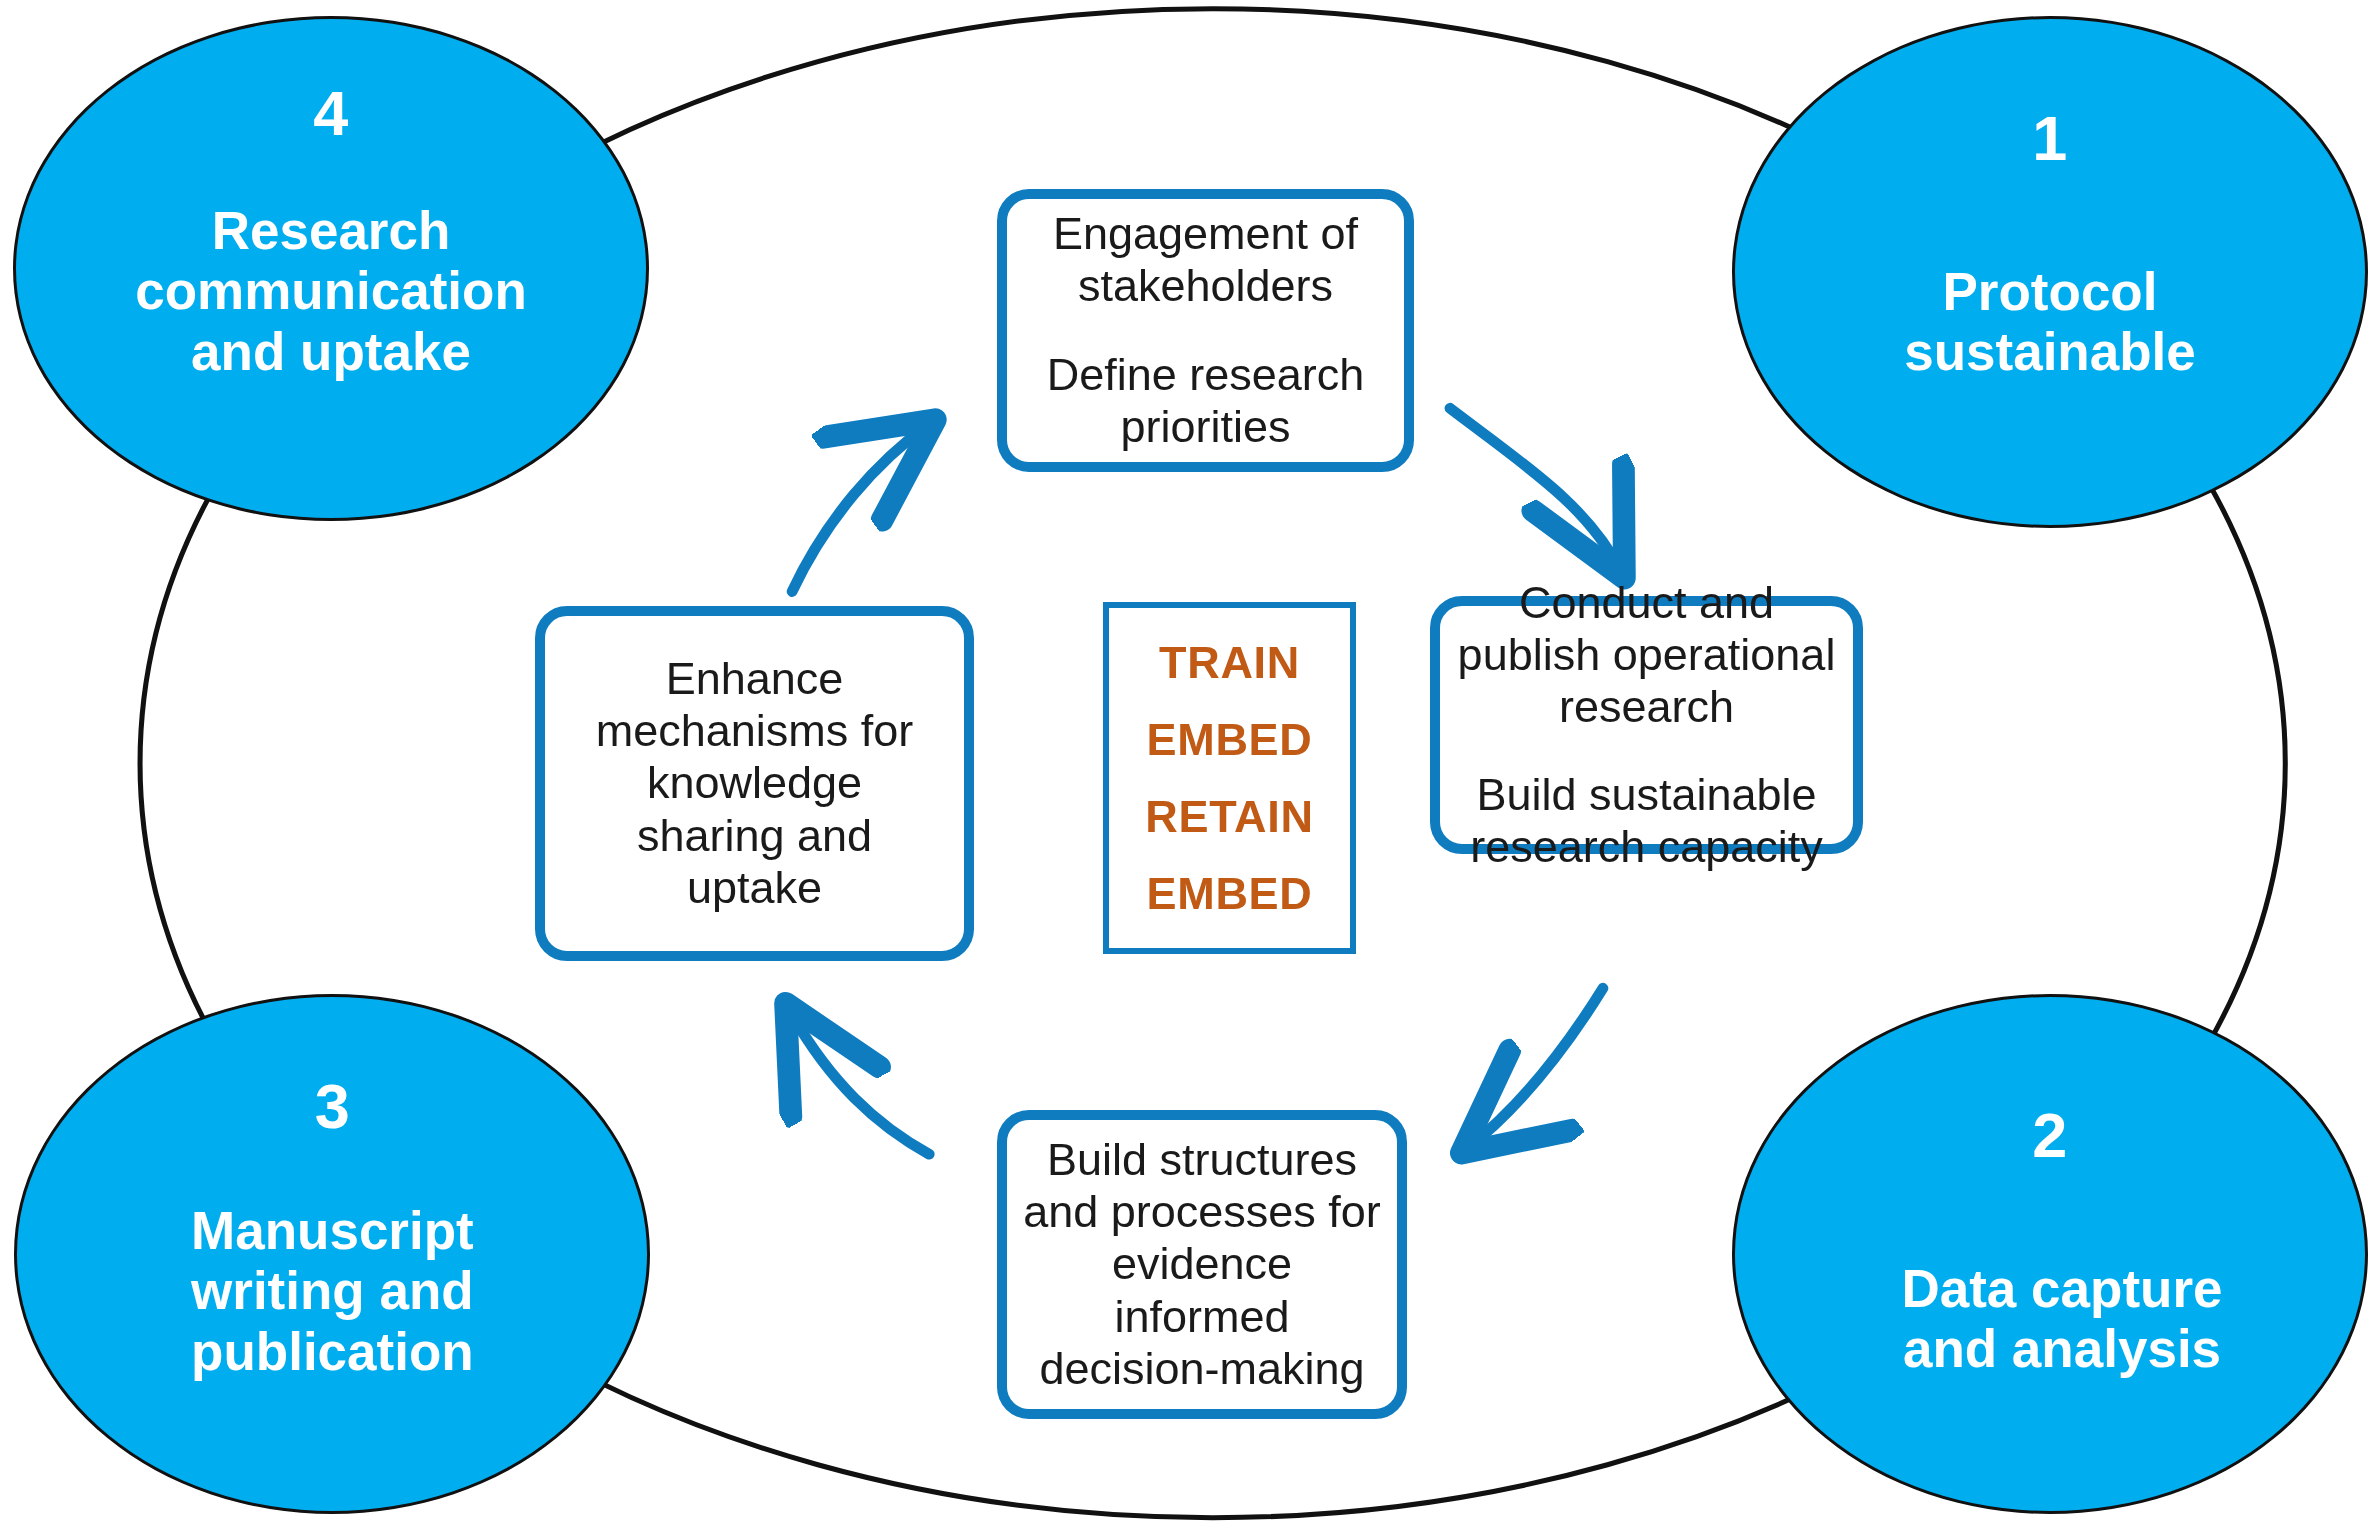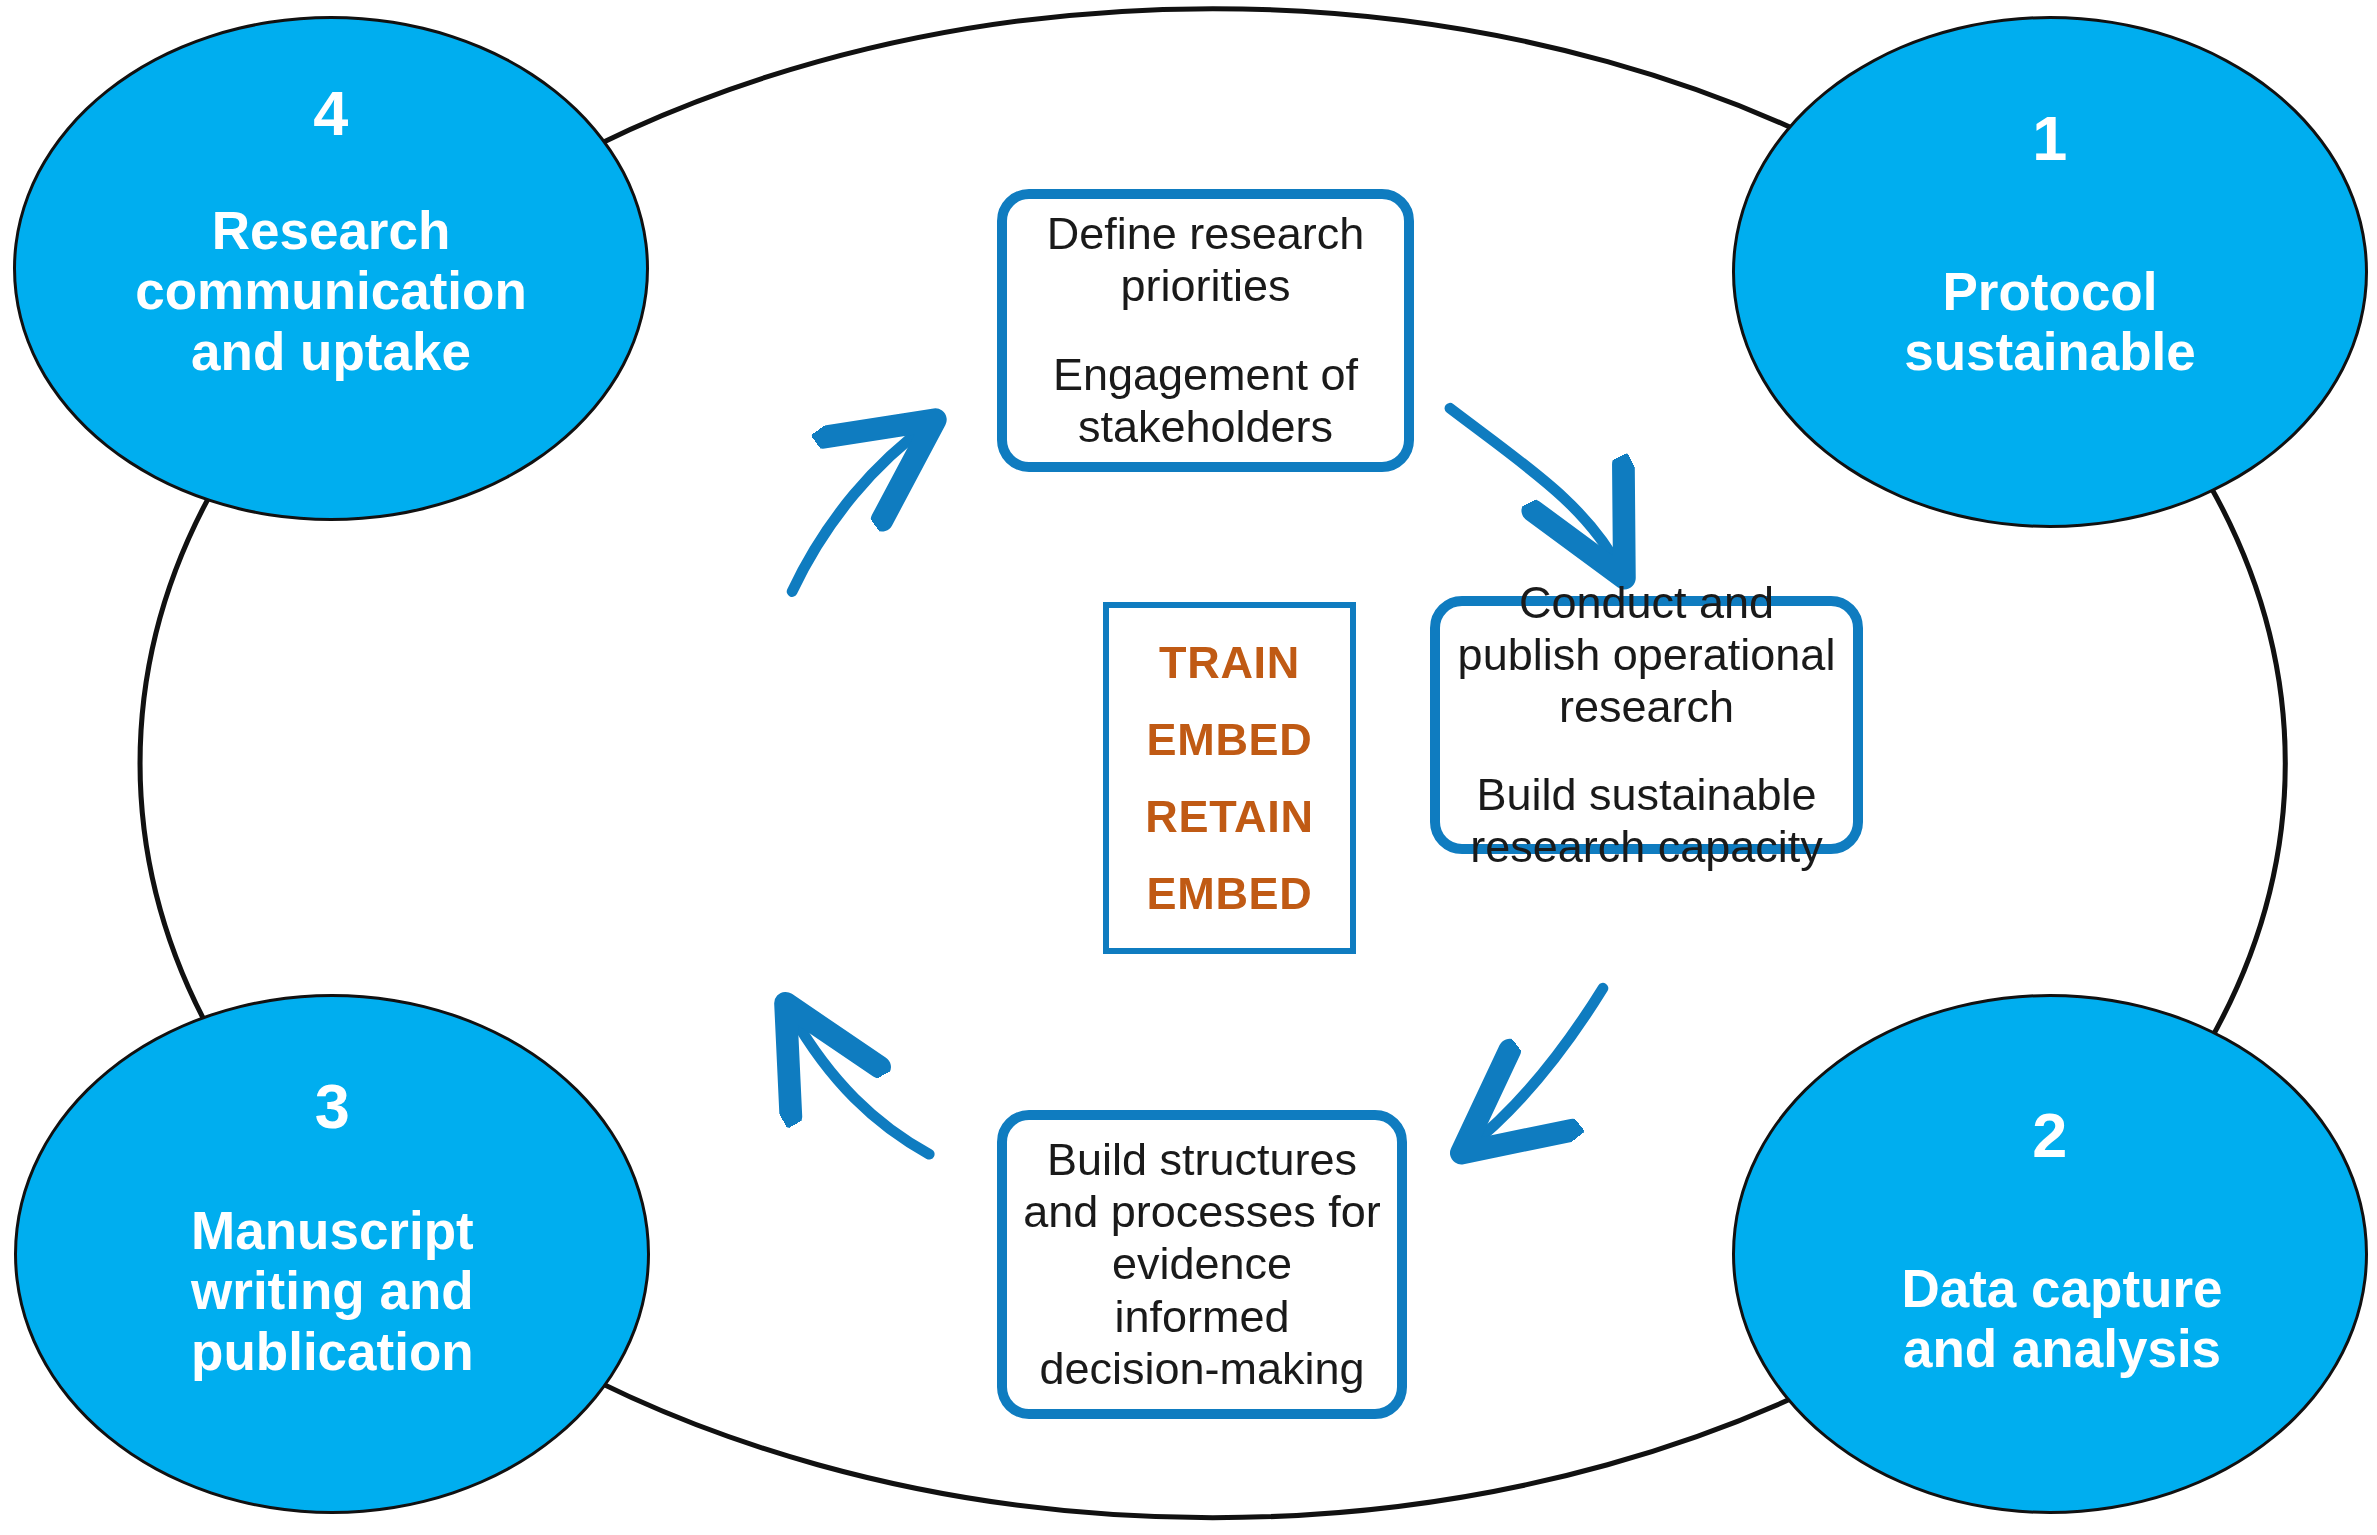--- a/index.html
+++ b/index.html
@@ -169,42 +169,49 @@
 publication</div>
   </div>
 
   <div id="ellipse-2" class="node-ellipse">
     <div class="node-number">2</div>
     <div class="node-label">Data capture
 and analysis</div>
   </div>
 
   <div id="box-top" class="process-box">
+    <div class="box-line">Engagement of
+stakeholders</div>
     <div class="box-line">Define research
 priorities</div>
-    <div class="box-line">Engagement of
-stakeholders</div>
   </div>
 
   <div id="box-right" class="process-box">
     <div class="box-line">Conduct and
 publish operational
 research</div>
     <div class="box-line">Build sustainable
 research capacity</div>
   </div>
 
   <div id="box-bottom" class="process-box">
     <div class="box-line">Build structures
 and processes for
 evidence
 informed
 decision-making</div>
   </div>
 
+  <div id="box-left" class="process-box">
+    <div class="box-line">Enhance
+mechanisms for
+knowledge
+sharing and
+uptake</div>
+  </div>
 
   <div id="box-center">
     <div class="center-word">TRAIN</div>
     <div class="center-word">EMBED</div>
     <div class="center-word">RETAIN</div>
     <div class="center-word">EMBED</div>
   </div>
 
 </div>
 

